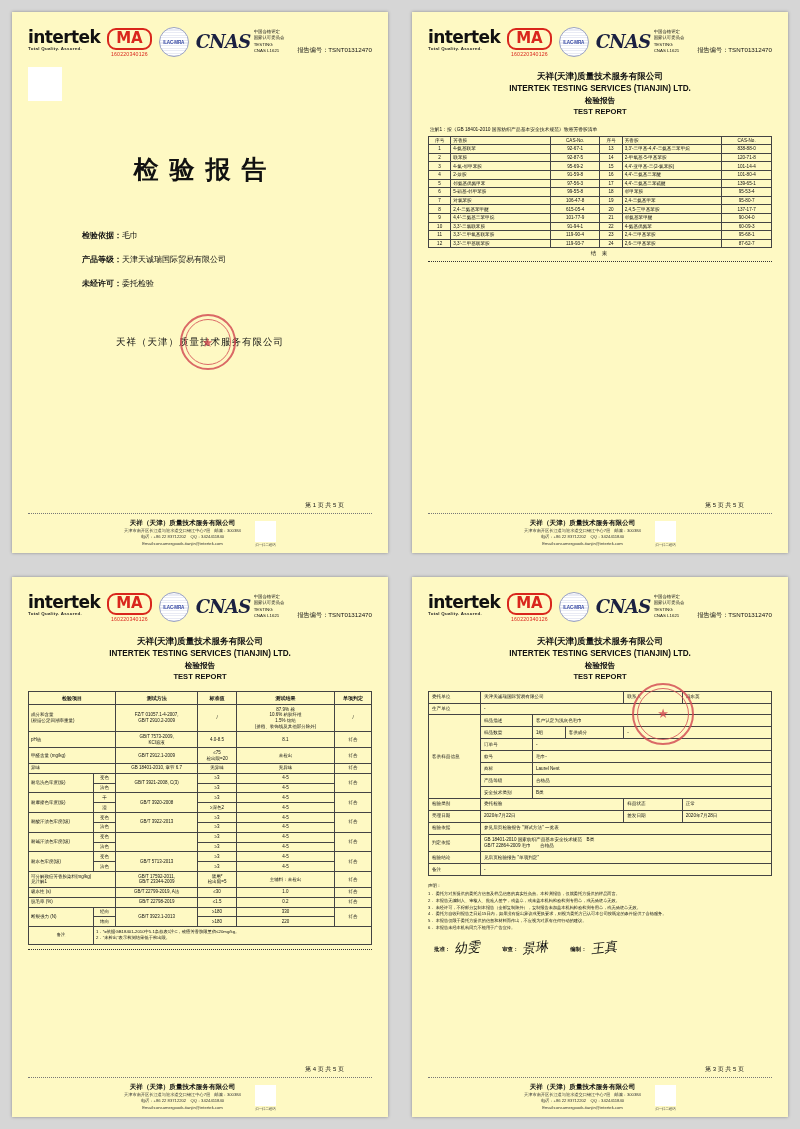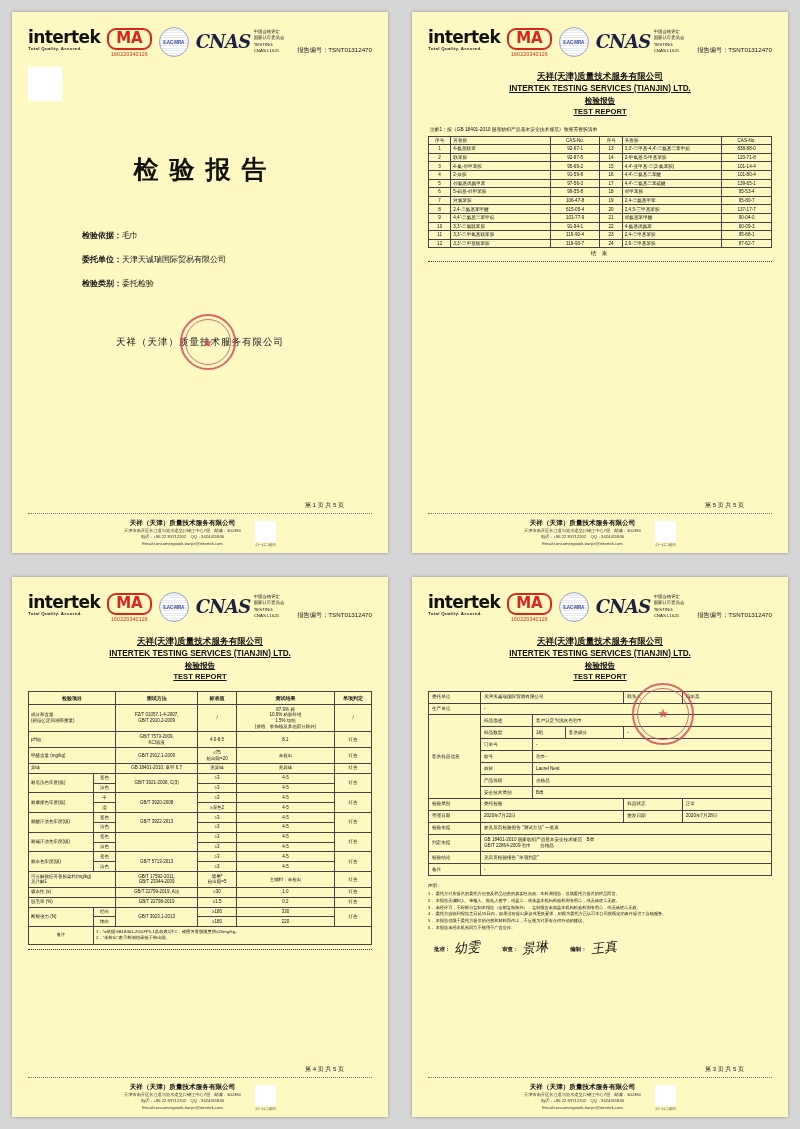--- a/index.html
+++ b/index.html
@@ -86,21 +86,21 @@
   .foot-page { text-align:right; font-size:6px; padding-right:28px; }
   .foot-main { display:flex; align-items:flex-end; justify-content:center; gap:14px; }
   .foot-addr { text-align:center; line-height:1.5; }
   .foot-addr .cn { font-size:6.6px; font-weight:bold; }
   .foot-addr .sm { font-size:4.2px; color:#333; }
   .foot-qr { text-align:center; }
   .foot-qr .cap { font-size:3.4px; color:#444; margin-top:1px;}
   .divider-dots { border-top:1px dotted #777; margin:3px 0 4px 0; }
 
   
-  .rep-head { text-align:center; margin-top:13px; line-height:1.45;text-decoration:underline; }
+  .rep-head { text-align:center; margin-top:13px; line-height:1.45; }
   .rep-head .cn1 { font-size:8.6px; font-weight:bold; }
   .rep-head .en1 { font-size:8.2px; font-weight:bold; }
   .rep-head .cn2 { font-size:7.6px; font-weight:bold; }
   .rep-head .en2 { font-size:7.6px; font-weight:bold; }
 
   .note-line { font-size:4.8px; margin:9px 0 4px 2px; }
 
   
   table { border-collapse: collapse; width:100%; }
   td, th { border:.5px solid #444; padding:1px 2px; font-size:4.6px; vertical-align:middle; }
@@ -170,24 +170,24 @@
       <div class="qr"></div>
     </div>
 
     <div class="p1-title">检验报告</div>
 
     <div class="p1-fields">
       <div>
         <b>检验依据：</b><span>毛巾</span>
       </div>
       <div>
-        <b>委托单位：</b><span>天津天诚瑞国际贸易有限公司</span>
+        <b>产品等级：</b><span>天津天诚瑞国际贸易有限公司</span>
       </div>
       <div>
-        <b>检验类别：</b><span>委托检验</span>
+        <b>未经许可：</b><span>委托检验</span>
       </div>
     </div>
 
     <div class="p1-company">
       <span>天祥（天津）质量技术服务有限公司</span>
       <div class="stamp p1-stamp">
         <div class="ring"></div>
         <div class="star">★</div>
       </div>
     </div>

